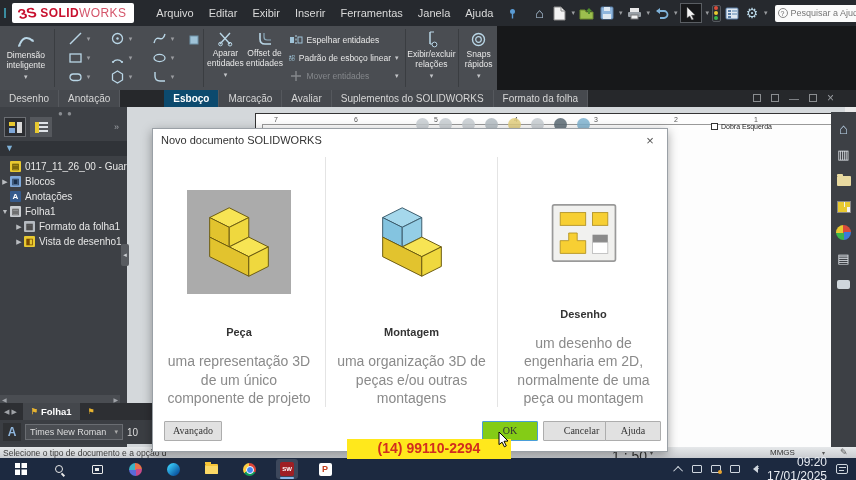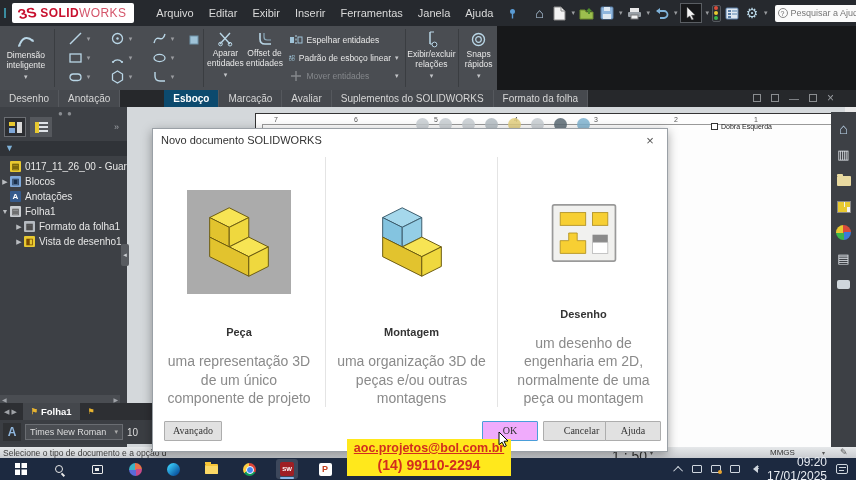--- a/index.html
+++ b/index.html
@@ -114,21 +114,21 @@
   .dlg-close { margin-left:auto; color:#555; font-size:13px; width:18px; text-align:center; }
   .dlg-cols { position:absolute; left:0; top:28px; width:516px; height:250px; display:flex; }
   .dlg-col { width:172px; position:relative; display:flex; flex-direction:column; align-items:center; }
   .dlg-col + .dlg-col { border-left:1px solid #e4e4e4; }
   .opt-iconwrap { height:182px; display:flex; align-items:center; justify-content:center; width:100%; }
   .opt-label { font-size:11px; color:#333; font-weight:bold; }
   .opt-desc { font-size:14px; color:#8a8a8a; text-align:center; width:152px; margin-top:14px; line-height:1.3; }
   .peca-bg { width:104px; height:104px; background:#ababab; display:flex; align-items:center; justify-content:center; }
   .dlg-buttons { position:absolute; left:0; bottom:10px; width:516px; height:20px;font-family:Liberation Serif, serif; }
   .btn { position:absolute; height:20px; background:#e1e1e1; border:1px solid #adadad; font-size:10px; color:#333; text-align:center; line-height:18px; border-radius:1px; }
-  .btn.ok { background:#f0abfc; border:1px solid #4a9ed9; }
+  .btn.ok { background:#84cc16; border:1px solid #4a9ed9; }
   .b-adv { left:11px; width:58px; }
   .b-ok { left:329px; width:56px; }
   .b-cancel { left:390px; width:77px; }
   .b-help { left:452px; width:56px; }
 
   
   .statusbar { left:0; top:447px; width:856px; height:11px; background:linear-gradient(#e6e8ea,#c9ccd0); z-index:5; }
   .statusbar .msg { position:absolute; left:3px; top:1px; font-size:8.5px; color:#3a3a3a; }
   .st-scale { position:absolute; left:612px; top:1px; font-size:14px; color:#333; }
   .st-units { position:absolute; left:770px; top:1px; font-size:8px; color:#333; }
@@ -650,21 +650,20 @@
     <span class="spk"></span>
     <span class="clock">
       <span style="display:block">09:20</span>
       <span style="display:block">17/01/2025</span>
     </span>
     <span class="notif"></span>
   </span>
 </div>
 
 <div class="abs watermark">
-  <span class="wm1">aoc.projetos@bol.com.br</span>
   <span class="wm2">(14) 99110-2294</span>
 </div>
 
 <div class="abs cursor">
   <svg width="12" height="16" viewBox="0 0 12 16">
       <path d="M1,0 L10,9 L6,9.3 L8.3,13.8 L6.4,14.8 L4.1,10.2 L1,12.6 z" fill="#fff" stroke="#000" stroke-width="1"></path>
     </svg>
 </div>
 
 </body></html>

